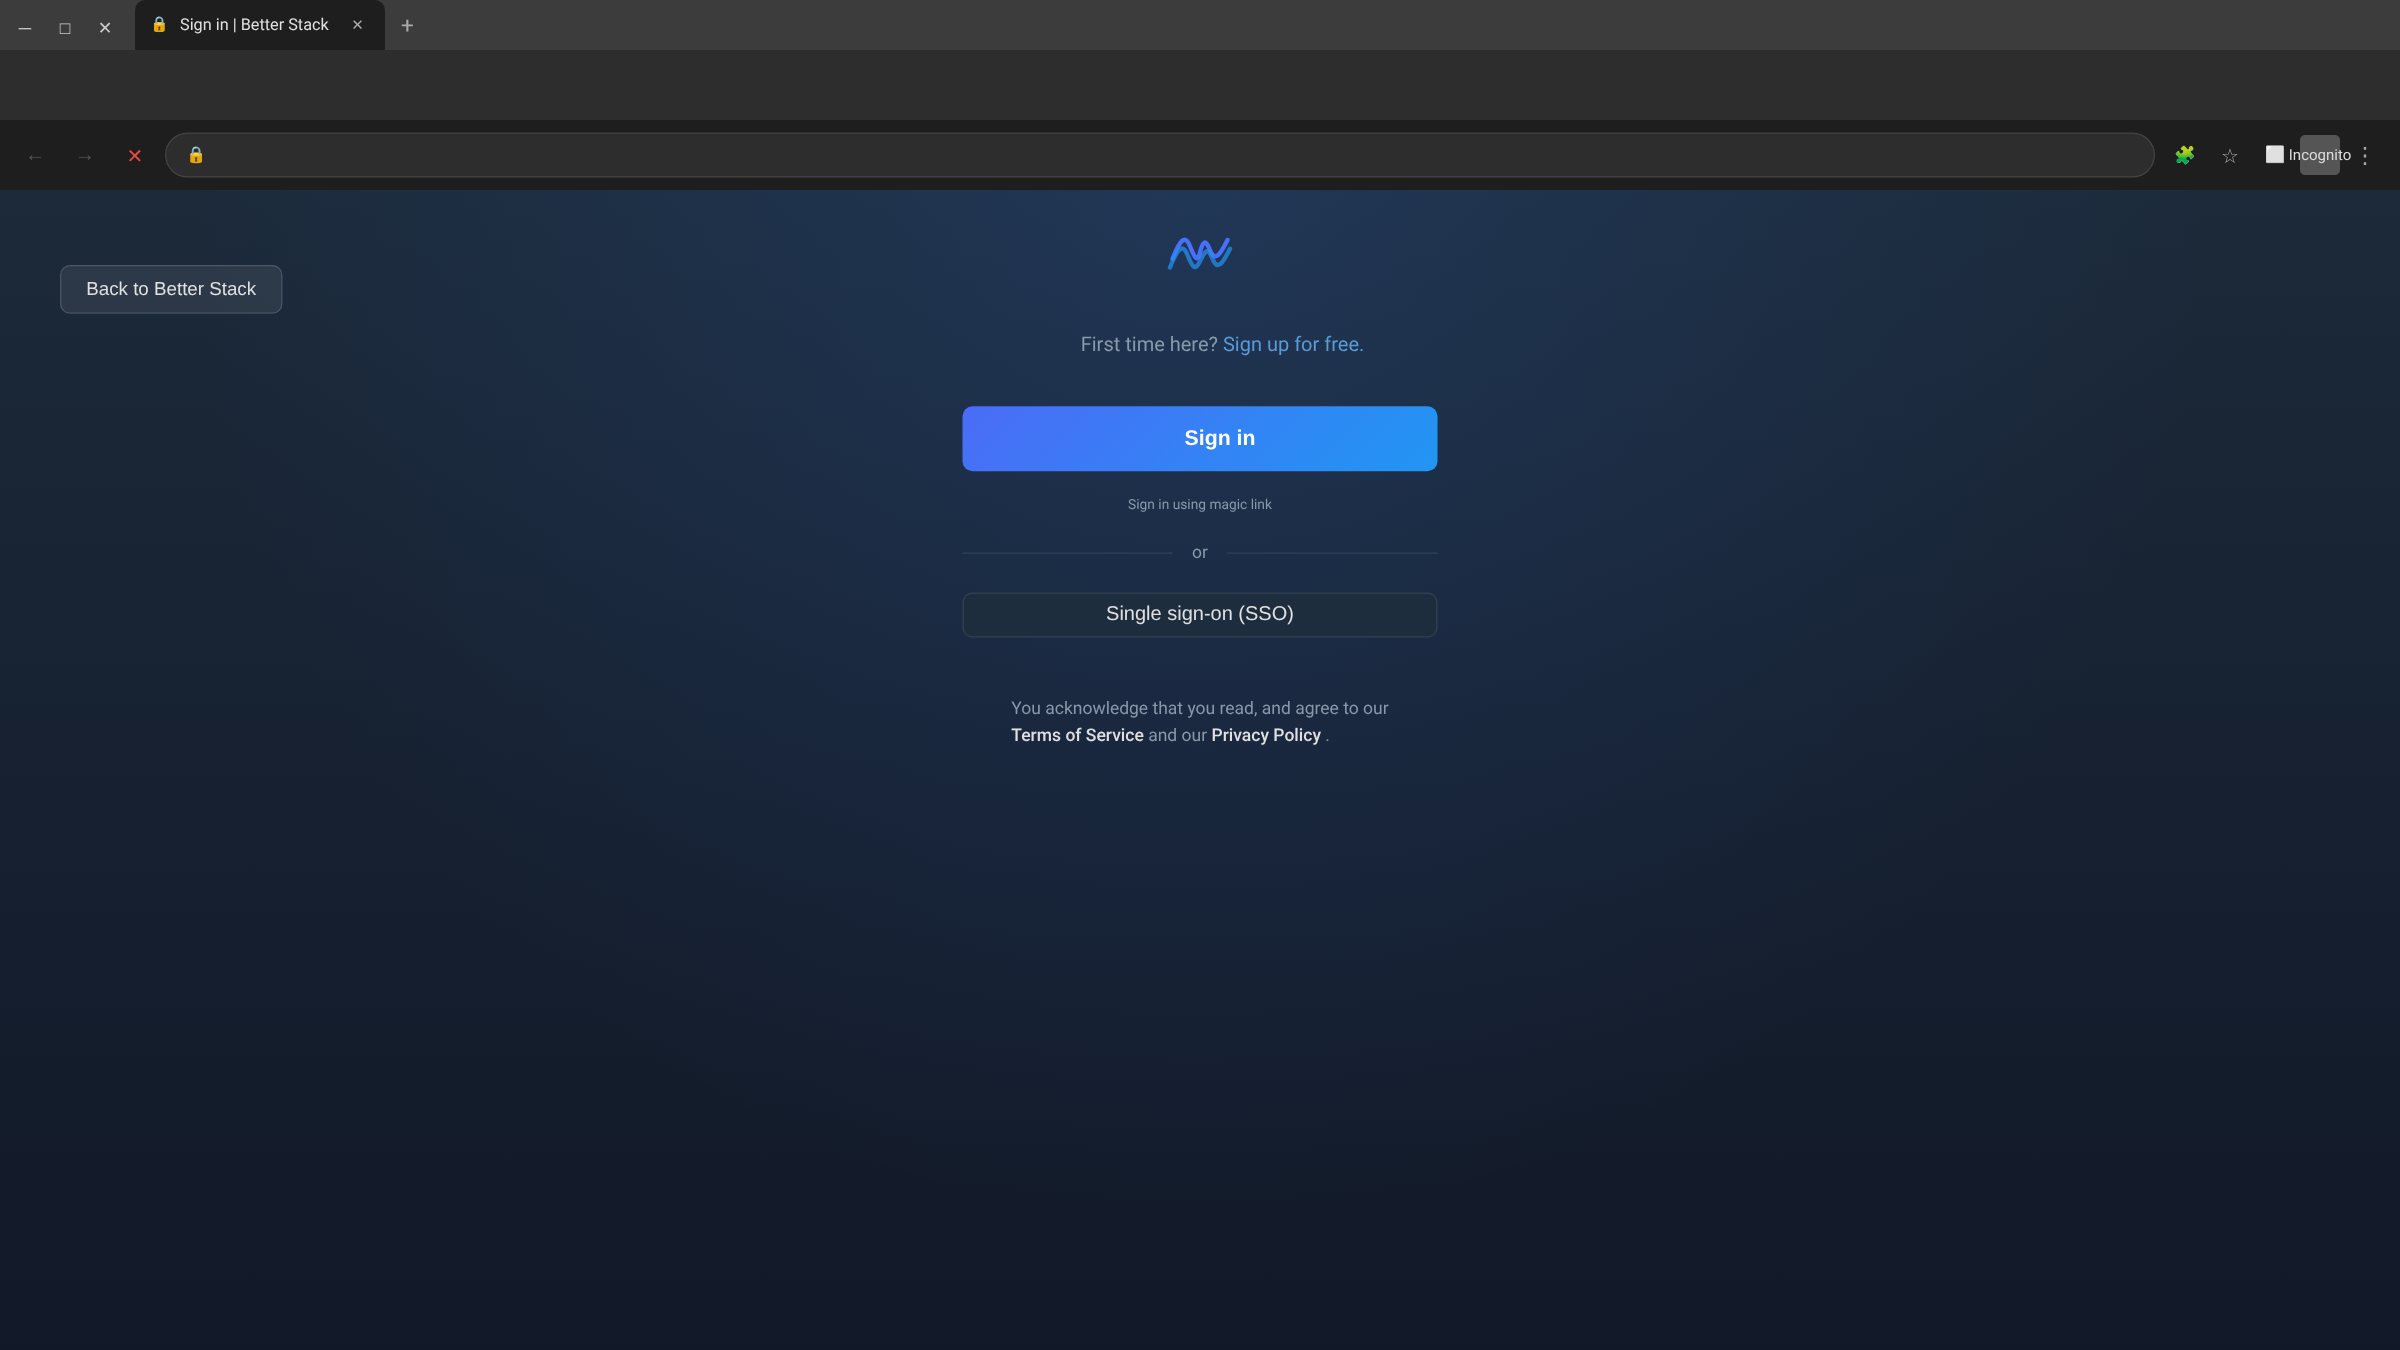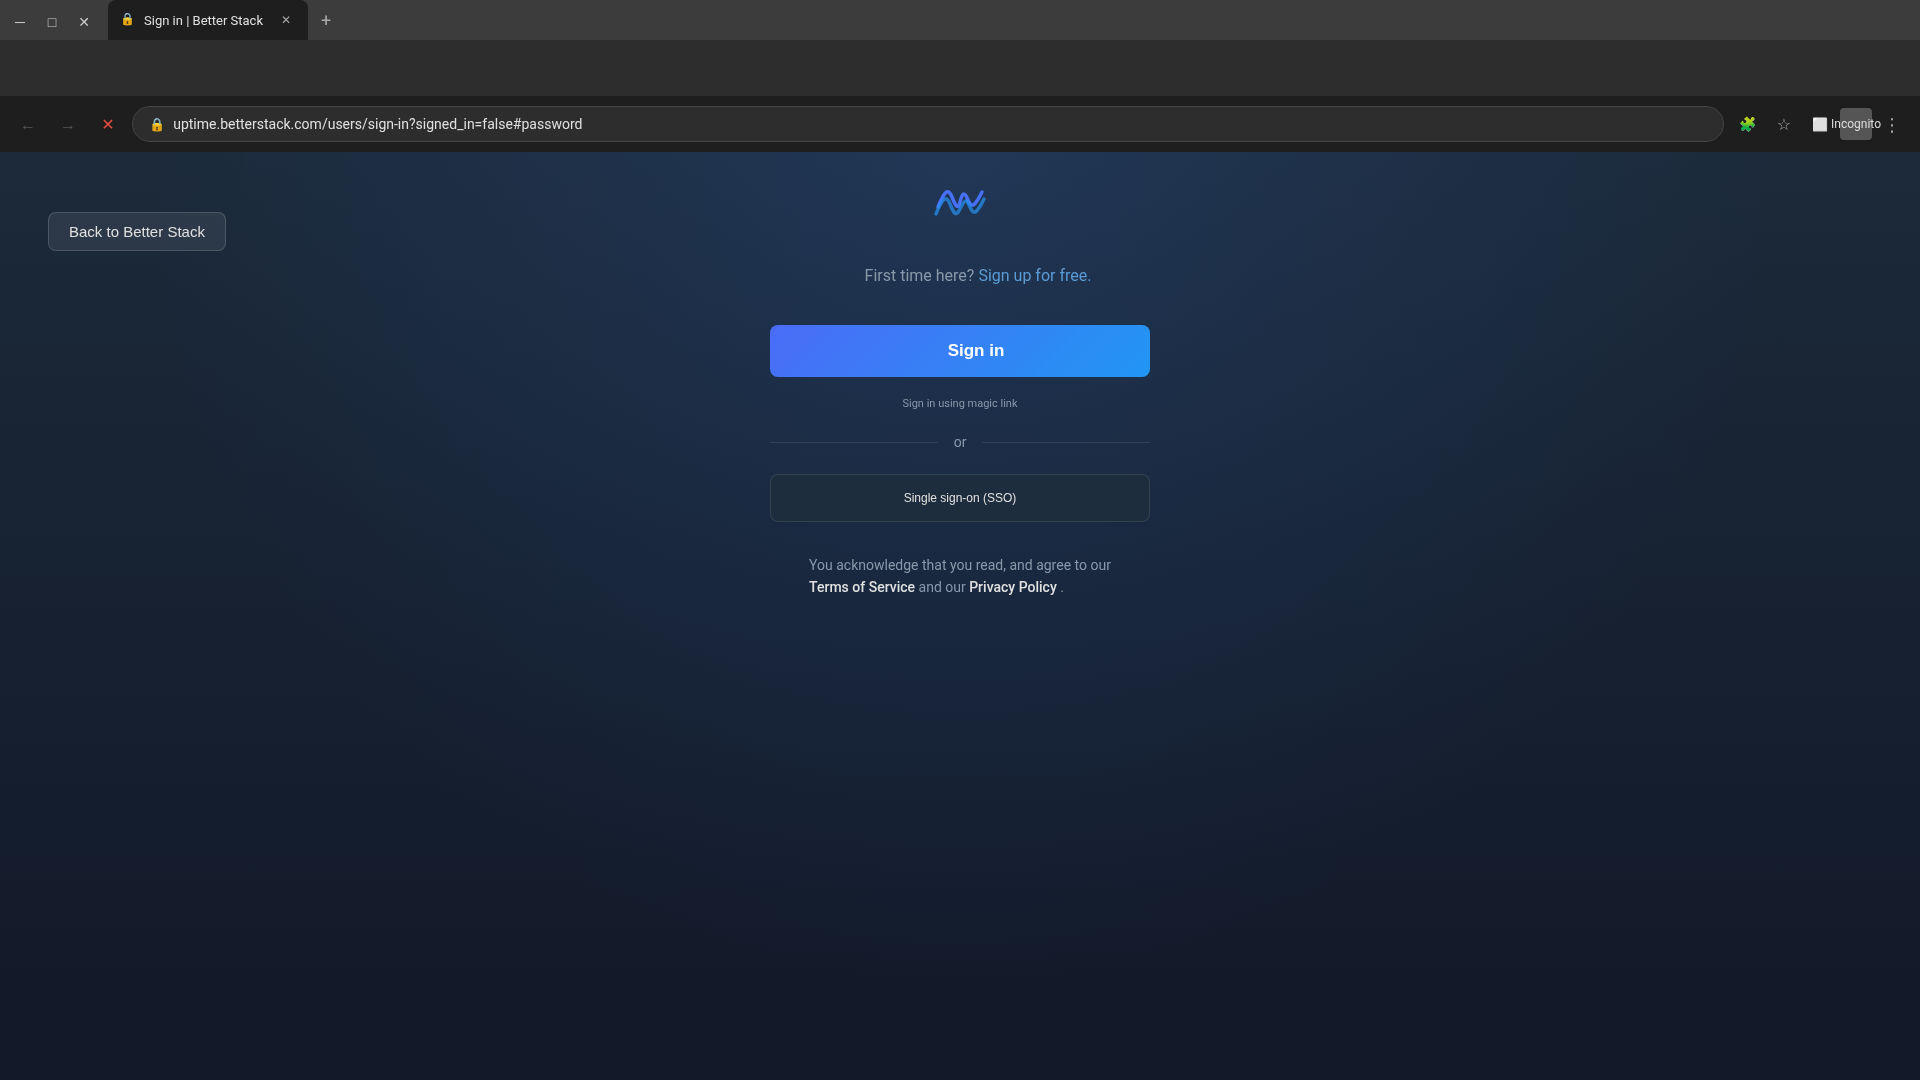--- a/index.html
+++ b/index.html
@@ -313,29 +313,29 @@
       background: rgba(255,255,255,0.1);
     }
 
     .or-text {
       color: #8899aa;
       font-size: 14px;
     }
 
     .sso-btn {
       width: 100%;
-      height: 48px;
+      height: 36px;
       background: #1e2d3d;
       border: 1px solid rgba(255,255,255,0.1);
       border-radius: 8px;
       color: #e0e0e0;
-      font-size: 12px;
+      font-size: 16px;
       font-weight: 500;
       cursor: pointer;
-      margin-bottom: 32px;
+      margin-bottom: 46px;
     }
 
     .terms-text {
       color: #8899aa;
       font-size: 14px;
       line-height: 1.6;
     }
 
     .terms-text a {
       color: #e0e0e0;
@@ -368,21 +368,20 @@
     </div>
   </div>
 </div>
 
 <div class="nav-bar">
   <div class="nav-btn disabled">←</div>
   <div class="nav-btn disabled">→</div>
   <div class="nav-btn loading">✕</div>
   <div class="address-bar">
     <span class="address-bar-icon">🔒</span>
-    <span class="address-text">uptime.betterstack.com/users/sign-in?signed_in=false#password</span>
   </div>
   <div class="nav-actions">
     <div class="nav-btn" style="font-size:14px;">🧩</div>
     <div class="nav-btn">☆</div>
     <div class="nav-btn" style="font-size:13px;">⬜</div>
     <div class="nav-btn" style="font-size:12px;background:#555;border-radius:4px;padding:2px 6px;color:#ddd;">Incognito</div>
     <div class="nav-btn" style="font-size:18px;">⋮</div>
   </div>
 </div>
 

